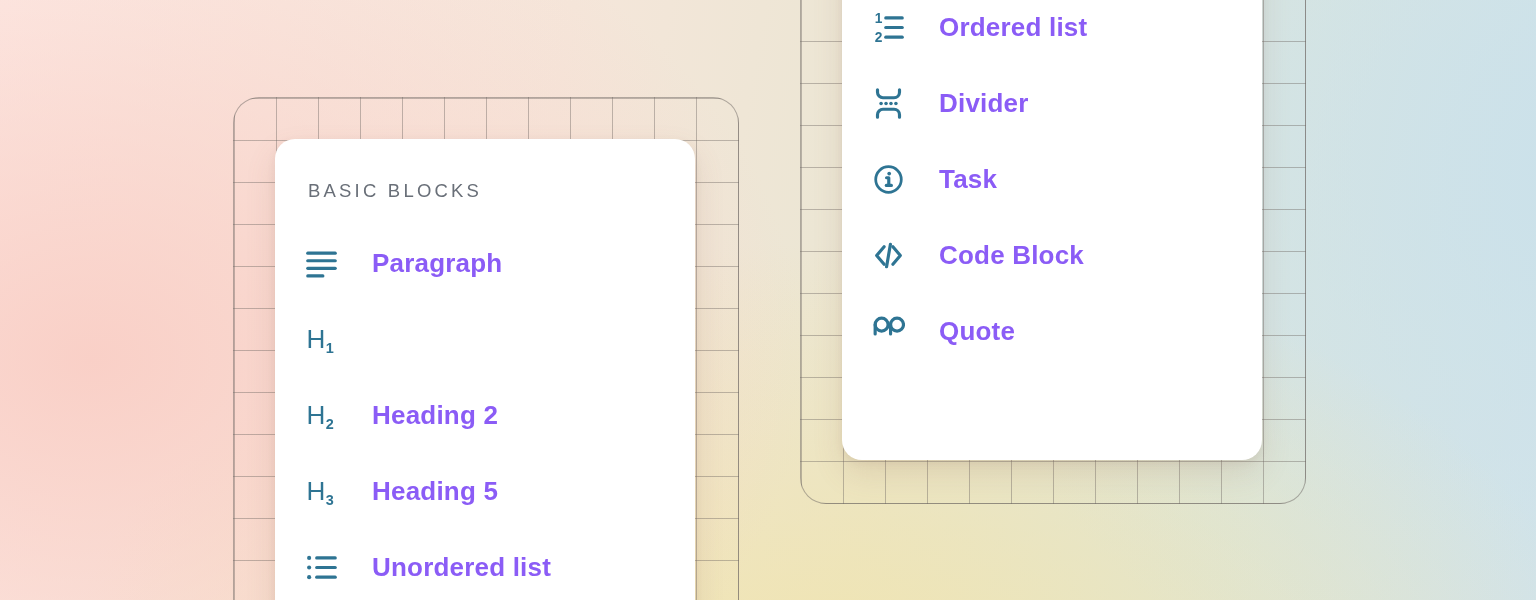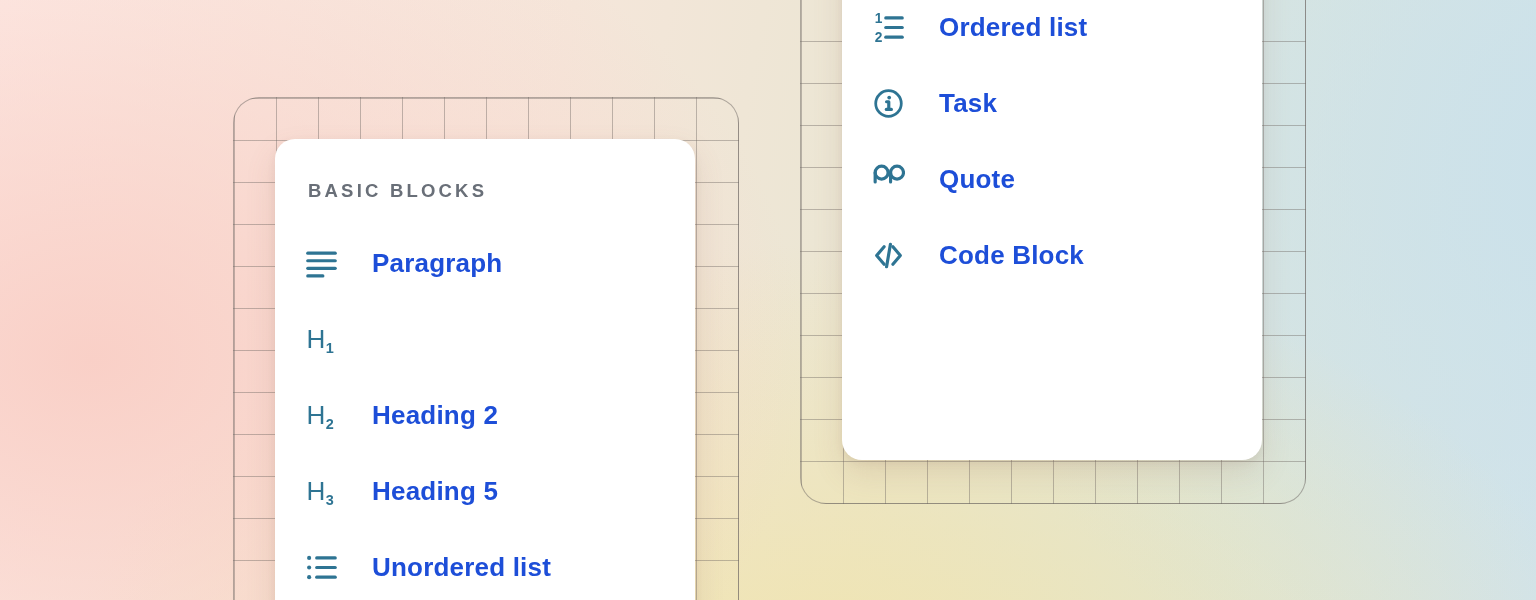--- a/index.html
+++ b/index.html
@@ -31,29 +31,29 @@
   .card {
     position: absolute; background: #ffffff; border-radius: 20px;
     box-shadow: 0 14px 30px rgba(150,105,85,0.16), 0 3px 8px rgba(120,90,75,0.08);
     box-sizing: border-box;
   }
   .left-card  { left: 275px; top: 139px; width: 420px; height: 520px; }
   .right-card { left: 842px; top: -73px; width: 420px; height: 533px; padding-top: 62px; }
 
   .section-label {
     margin: 40px 0 0 33px;
-    font-size: 18.5px; font-weight: 700; letter-spacing: 3.2px;
+    font-size: 18.5px; font-weight: 400; letter-spacing: 3.2px;
     line-height: 24px; color: #696f78;
   }
   .rows { margin-top: 22px; }
 
   .menu-item { height: 76px; display: flex; align-items: center; padding-left: 30px; cursor: pointer; }
   .icon { width: 33px; height: 33px; flex: 0 0 33px; display: flex; align-items: center; justify-content: center; }
   .icon svg { width: 33px; height: 33px; display: block; }
-  .item-label { margin-left: 34px; font-size: 26px; font-weight: 600; color: #1d4ed8; letter-spacing: 0.2px; white-space: nowrap; }
+  .item-label { margin-left: 34px; font-size: 26px; font-weight: 600; color: #8b5cf6; letter-spacing: 0.2px; white-space: nowrap; }
 
   .stroke { fill: none; stroke: #2e7493; stroke-width: 2.3; stroke-linecap: round; stroke-linejoin: round; }
   .thin   { stroke-width: 2.0; }
   .fillteal { fill: #2e7493; stroke: none; }
   .glyph { fill: #2e7493; font-family: "Liberation Sans", "DejaVu Sans", sans-serif; }
 </style>
 </head>
 <body>
 
 <div class="scene">
@@ -139,58 +139,73 @@
               <path d="M10 5 H22"></path>
                 <path d="M10 12 H22"></path>
                 <path d="M10 19 H22"></path>
             </g>
           </svg>
         </span>
         <span class="item-label">Ordered list</span>
       </div>
 
 
+      <div class="menu-item">
+        <span class="icon">
+          <svg viewBox="0 0 24 24">
+            <g class="stroke" stroke-width="2.2">
+              <path d="M4 2 V3.8 a4 4 0 0 0 4 4 H16 a4 4 0 0 0 4 -4 V2"></path>
+              <path d="M4 22 V20.2 a4 4 0 0 1 4 -4 H16 a4 4 0 0 1 4 4 V22"></path>
+            </g>
+            <circle class="fillteal" cx="6.6" cy="12" r="1.3"></circle>
+            <circle class="fillteal" cx="10.2" cy="12" r="1.3"></circle>
+            <circle class="fillteal" cx="13.8" cy="12" r="1.3"></circle>
+            <circle class="fillteal" cx="17.4" cy="12" r="1.3"></circle>
+          </svg>
+        </span>
+        <span class="item-label">Divider</span>
+      </div>
 
       <div class="menu-item">
         <span class="icon">
           <svg viewBox="0 0 24 24">
             <circle class="stroke thin" cx="12" cy="12" r="9.3"></circle>
             <circle class="fillteal" cx="12.5" cy="7.7" r="1.35"></circle>
             <g class="stroke" stroke-width="1.9">
               <path d="M10.6 10.7 L12.2 10.7 L12.2 16.2"></path>
               <path d="M10.4 16.3 L14.1 16.3"></path>
             </g>
           </svg>
         </span>
         <span class="item-label">Task</span>
+      </div>
+
+      <div class="menu-item">
+        <span class="icon">
+          <svg viewBox="0 0 24 24">
+              <g class="stroke" stroke-width="2.2">
+            <path d="M8.8 5.6 L3.4 12 L8.8 18.4"></path>
+            <path d="M15.2 5.6 L20.6 12 L15.2 18.4"></path>
+            <path d="M13.4 3.8 L10.6 20.2"></path>
+          </g>
+            </svg>
+        </span>
+        <span class="item-label">Code Block</span>
       </div>
 
       <div class="menu-item">
         <span class="icon">
           <svg viewBox="0 0 24 24">
               <g class="stroke" stroke-width="2.2">
             <circle cx="7" cy="7" r="4.7"></circle>
             <path d="M2.3 7 V13.8"></path>
             <circle cx="18.2" cy="7" r="4.7"></circle>
             <path d="M13.5 7 V13.8"></path>
           </g>
             </svg>
         </span>
         <span class="item-label">Quote</span>
       </div>
 
-      <div class="menu-item">
-        <span class="icon">
-          <svg viewBox="0 0 24 24">
-              <g class="stroke" stroke-width="2.2">
-            <path d="M8.8 5.6 L3.4 12 L8.8 18.4"></path>
-            <path d="M15.2 5.6 L20.6 12 L15.2 18.4"></path>
-            <path d="M13.4 3.8 L10.6 20.2"></path>
-          </g>
-            </svg>
-        </span>
-        <span class="item-label">Code Block</span>
-      </div>
-
     </div>
   </div>
 
 </div>
 
 </body></html>

